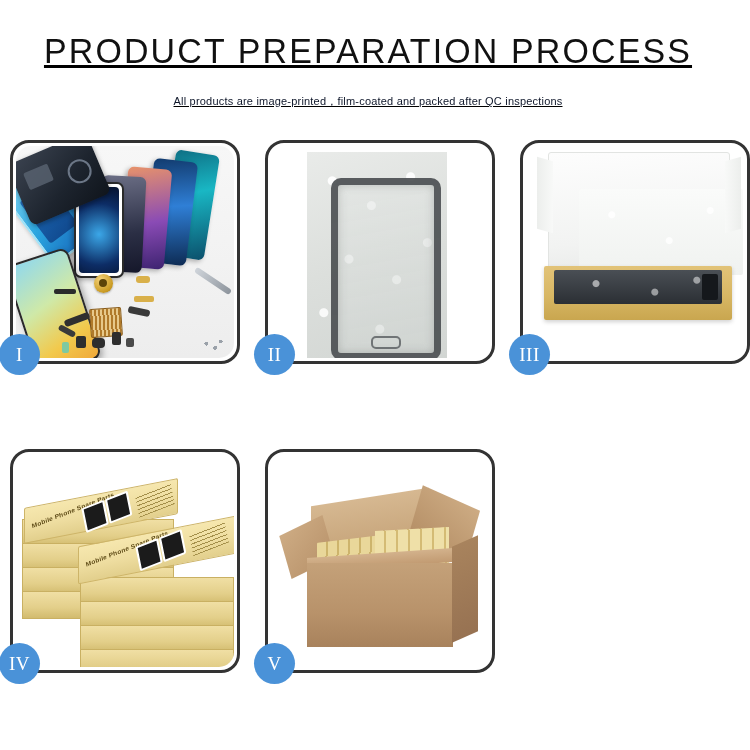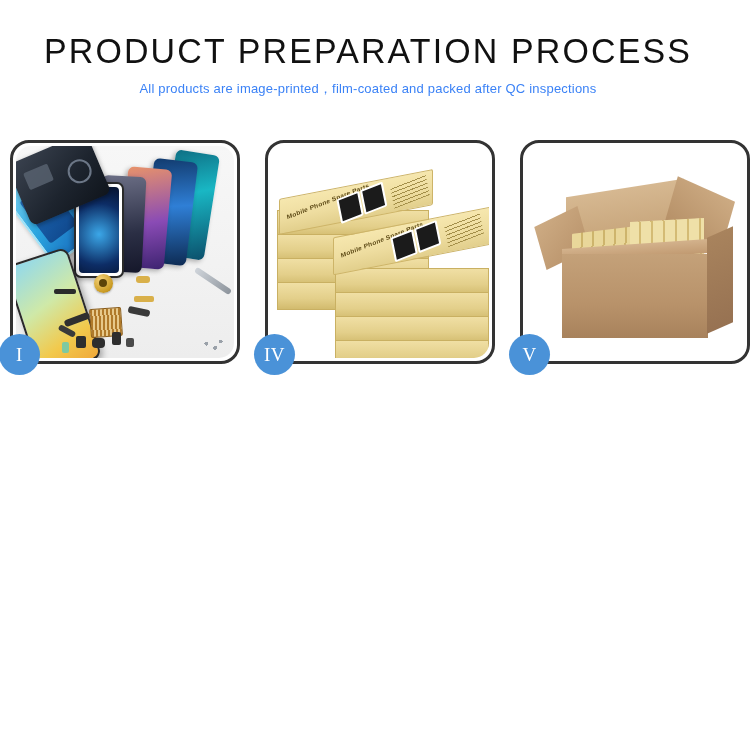--- a/index.html
+++ b/index.html
@@ -5,33 +5,33 @@
   html,body{margin:0;padding:0;}
   body{
     width:750px;height:750px;
     background:#ffffff;
     font-family:"Liberation Sans","DejaVu Sans",sans-serif;
     overflow:hidden;
   }
   .page{position:relative;width:750px;height:750px;}
 
   
-  .header{position:absolute;left:0;top:30px;width:736px;text-align:center;}
+  .header{position:absolute;left:0;top:30px;width:736px;text-align:center;text-decoration:underline;}
   .title{
     font-size:35px;line-height:42px;
     letter-spacing:2.2px;
     color:#111111;
     font-weight:400;
     transform:scaleX(0.97);
     white-space:nowrap;
   }
   .subtitle{
-    margin-top:7px;
-    font-size:13px;line-height:20px;
-    color:#3b82f6;
+    margin-top:19px;
+    font-size:11px;line-height:20px;
+    color:#0f172a;
     letter-spacing:0.2px;
     white-space:nowrap;
   }
 
   
   .grid{
     position:absolute;left:10px;top:140px;
     width:730px;height:533px;
     display:grid;
     grid-template-columns:230px 230px 230px;
@@ -316,21 +316,40 @@
         <div class="sm s2"></div>
         <div class="sm s3"></div>
         <div class="sm s4"></div>
         <div class="sm s5"></div>
         <div class="tool"></div>
         <div class="screws"></div>
       </div>
       <div class="badge">I</div>
     </div>
 
-
+    <div class="panel">
+      <div class="photo p2">
+        <div class="wrapimg">
+          <div class="glass"></div>
+        </div>
+      </div>
+      <div class="badge">II</div>
+    </div>
+
+    <div class="panel">
+      <div class="photo p3">
+        <div class="box3-lid">
+          <div class="foam"></div>
+        </div>
+        <div class="box3-tray">
+          <div class="box3-inner"></div>
+        </div>
+      </div>
+      <div class="badge">III</div>
+    </div>
 
     <div class="panel">
       <div class="photo p4">
         <div class="stack">
           <div class="slab l1"></div>
           <div class="slab l2"></div>
           <div class="slab l3"></div>
           <div class="slab l4"></div>
           <div class="slab r1"></div>
           <div class="slab r2"></div>

